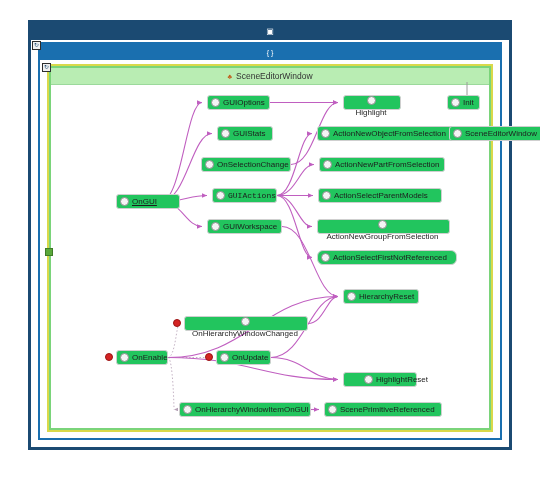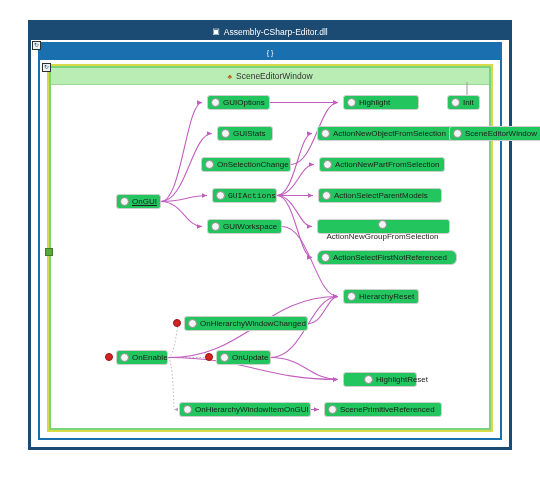--- a/index.html
+++ b/index.html
@@ -133,21 +133,20 @@
   }
 </style>
 </head>
 <body>
 
 <div id="root">
 
   <div class="assembly-frame">
     <div class="assembly-header">
       <span style="font-size:8px">▣</span>
-      <span>Assembly-CSharp-Editor.dll</span>
     </div>
   </div>
 
   <div class="namespace-frame">
     <div class="namespace-header">
       <span style="font-size:7px">{ }</span>
     </div>
   </div>
 
   <div class="class-frame">
@@ -194,21 +193,21 @@
         <path d="M222,275.5 C254.4,275.5 261.6,214.5 289,214.5" fill="none" stroke="#c05fc0" stroke-width="1.1" marker-end="url(#ah)"></path>
         <path d="M222,275.5 C254.4,275.5 261.6,297.5 289,297.5" fill="none" stroke="#c05fc0" stroke-width="1.1" marker-end="url(#ah)"></path>
         <path d="M262,327.5 C267.85,327.5 269.15,327.5 270,327.5" fill="none" stroke="#c05fc0" stroke-width="1.1" marker-end="url(#ah)"></path>
         <path d="M418,13 L418,-18" stroke="#9a9a9a" stroke-width="1" fill="none"></path>
       </svg>
     <div id="nodes">
         <div class="node" style="left: 158px; top: 13px; width: 63px;">
           <span class="m-icon"></span>
           <span>GUIOptions</span>
         </div>
-        <div class="node" style="left: 294px; top: 13px; width: 76px;">
+        <div class="node" style="left: 294px; top: 13px; width: 58px; flex-direction: column;">
           <span class="m-icon"></span>
           <span>Highlight</span>
         </div>
         <div class="node" style="left: 398px; top: 13px; width: 33px;">
           <span class="m-icon"></span>
           <span>Init</span>
         </div>
         <div class="node" style="left: 168px; top: 44px; width: 56px;">
           <span class="m-icon"></span>
           <span>GUIStats</span>
@@ -238,34 +237,34 @@
           <span>ActionSelectParentModels</span>
         </div>
         <div class="node" style="left: 158px; top: 137px; width: 75px;">
           <span class="m-icon"></span>
           <span>GUIWorkspace</span>
         </div>
         <div class="node" style="left: 268px; top: 137px; width: 133px; flex-direction: column;">
           <span class="m-icon"></span>
           <span>ActionNewGroupFromSelection</span>
         </div>
-        <div class="node" style="left: 67px; top: 112px; width: 45px; text-decoration: underline;">
+        <div class="node" style="left: 67px; top: 112px; width: 64px; text-decoration: underline;">
           <span class="m-icon"></span>
           <span>OnGUI</span>
         </div>
         <div class="node" style="left: 268px; top: 168px; width: 140px; border-radius: 6px;">
           <span class="m-icon"></span>
           <span>ActionSelectFirstNotReferenced</span>
         </div>
         <div class="node" style="left: 294px; top: 207px; width: 76px;">
           <span class="m-icon"></span>
           <span>HierarchyReset</span>
         </div>
         <div class="bp" style="left: 124px; top: 237px;"></div>
-        <div class="node" style="left: 135px; top: 234px; width: 124px;">
+        <div class="node" style="left: 135px; top: 234px; width: 124px; flex-direction: column;">
           <span class="m-icon"></span>
           <span>OnHierarchyWindowChanged</span>
         </div>
         <div class="bp" style="left: 56px; top: 271px;"></div>
         <div class="node" style="left: 67px; top: 268px; width: 52px;">
           <span class="m-icon"></span>
           <span>OnEnable</span>
         </div>
         <div class="bp" style="left: 156px; top: 271px;"></div>
         <div class="node" style="left: 167px; top: 268px; width: 55px;">

